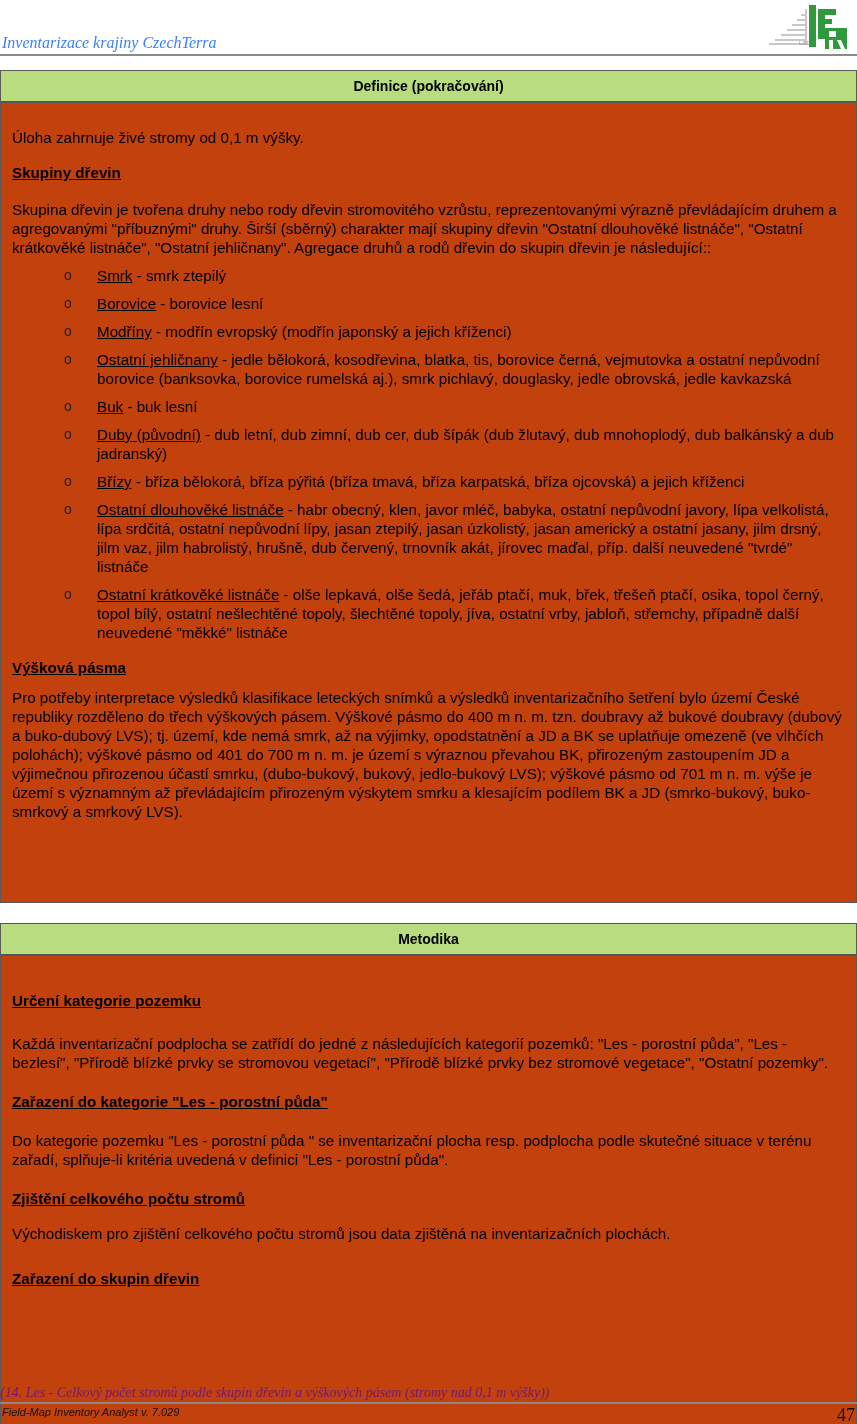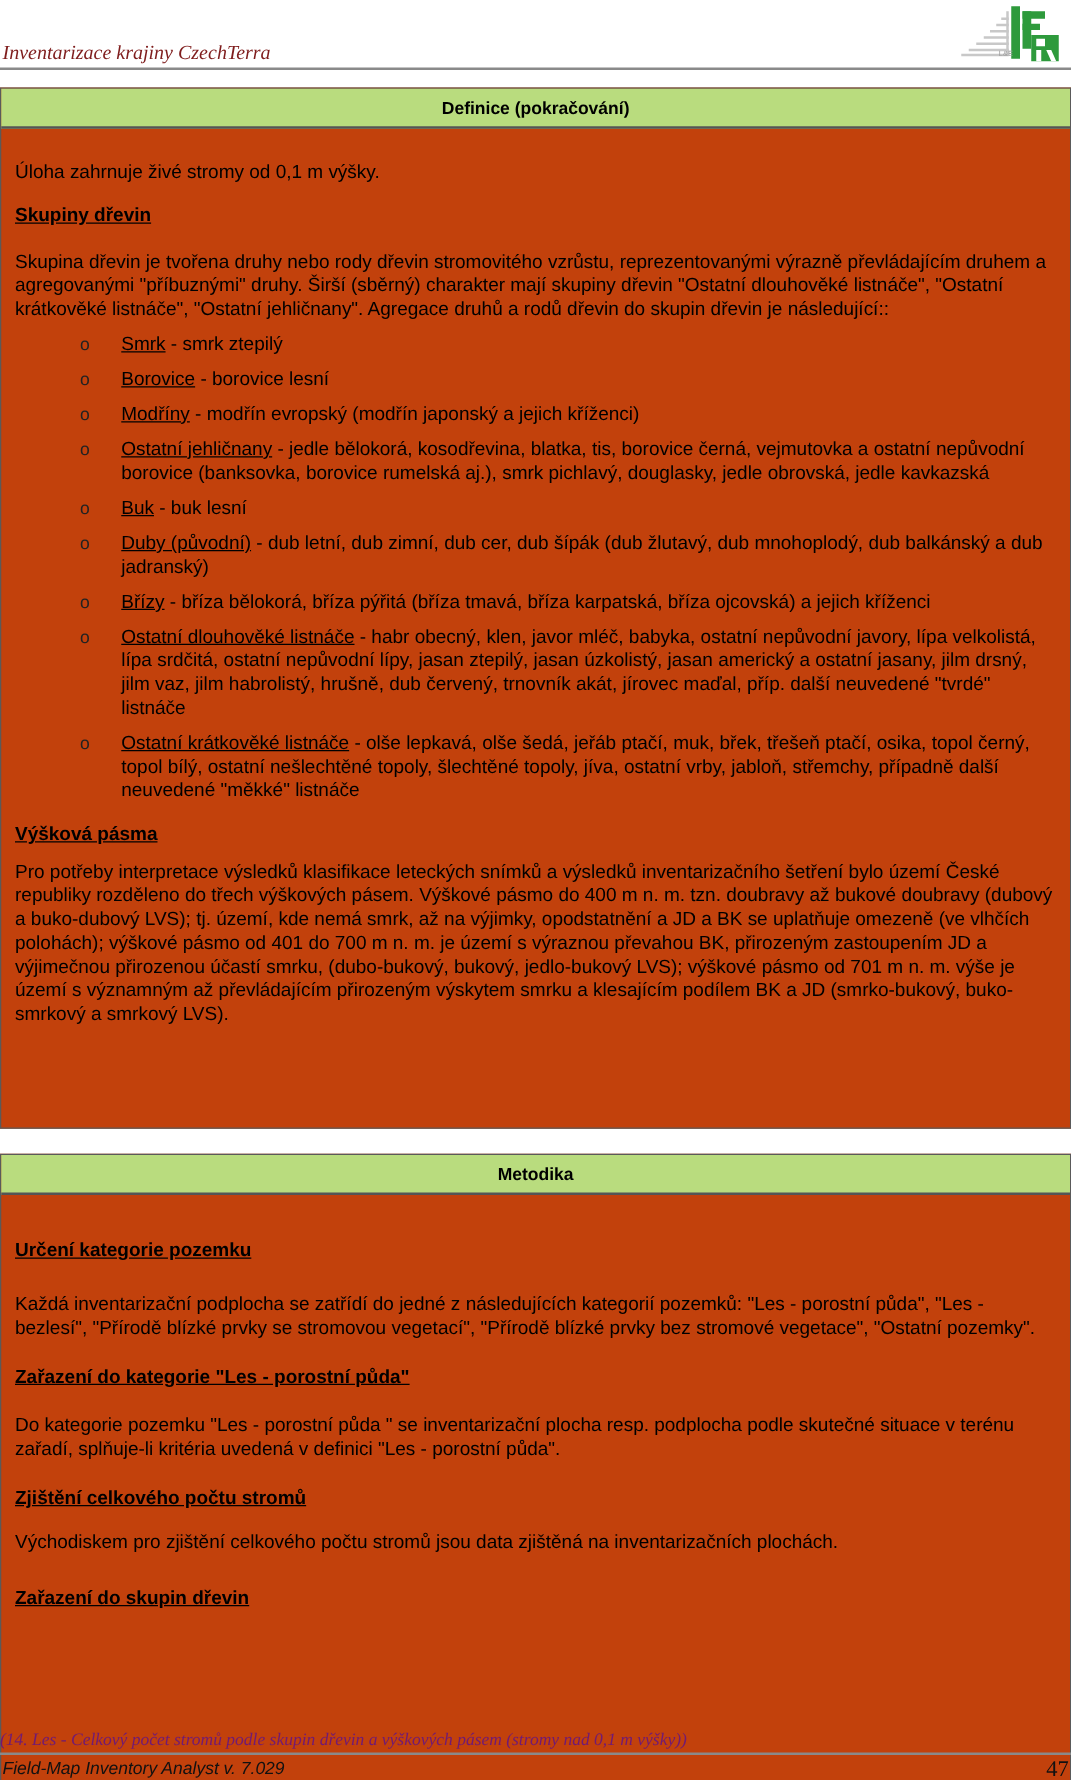--- a/index.html
+++ b/index.html
@@ -10,21 +10,21 @@
     .page { position: relative; width: 857px; height: 1424px; }
 
     
     .doc-header {
       position: absolute; left: 0; top: 0; width: 857px; height: 56px;
       border-bottom: 2px solid #8a8a8a;
     }
     .doc-header .title {
       position: absolute; left: 2px; top: 34px;
       font-family: "Liberation Serif", serif; font-style: italic;
-      font-size: 16px; color: #7f1d1d;
+      font-size: 16px; color: #3b82f6;
     }
     .logo { position: absolute; right: 4px; top: 1px; width: 92px; height: 52px; }
 
     
     .section {
       position: absolute; left: 0; width: 857px;
       border: 1px solid #5a5a5a;
       background: #c2410c;
     }
     .section-bar {
@@ -55,21 +55,21 @@
       position: absolute; left: 0; width: 845px; top: 1385px;
       text-align: left; font-family: "Liberation Serif", serif;
       font-style: italic; font-size: 14px; color: #701a75;
     }
     .footer-line {
       position: absolute; left: 0; top: 1402px; width: 857px; height: 2px;
       background: #8a8a8a;
     }
     .footer-app {
       position: absolute; left: 2px; top: 1406px;
-      font-style: italic; font-size: 14px; color: #111;
+      font-style: italic; font-size: 11px; color: #111;
     }
     .page-num {
       position: absolute; right: 2px; top: 1405px;
       font-family: "Liberation Serif", serif; font-size: 18px; color: #111;
     }
   </style>
 </head>
 <body>
 
 <div class="page">

